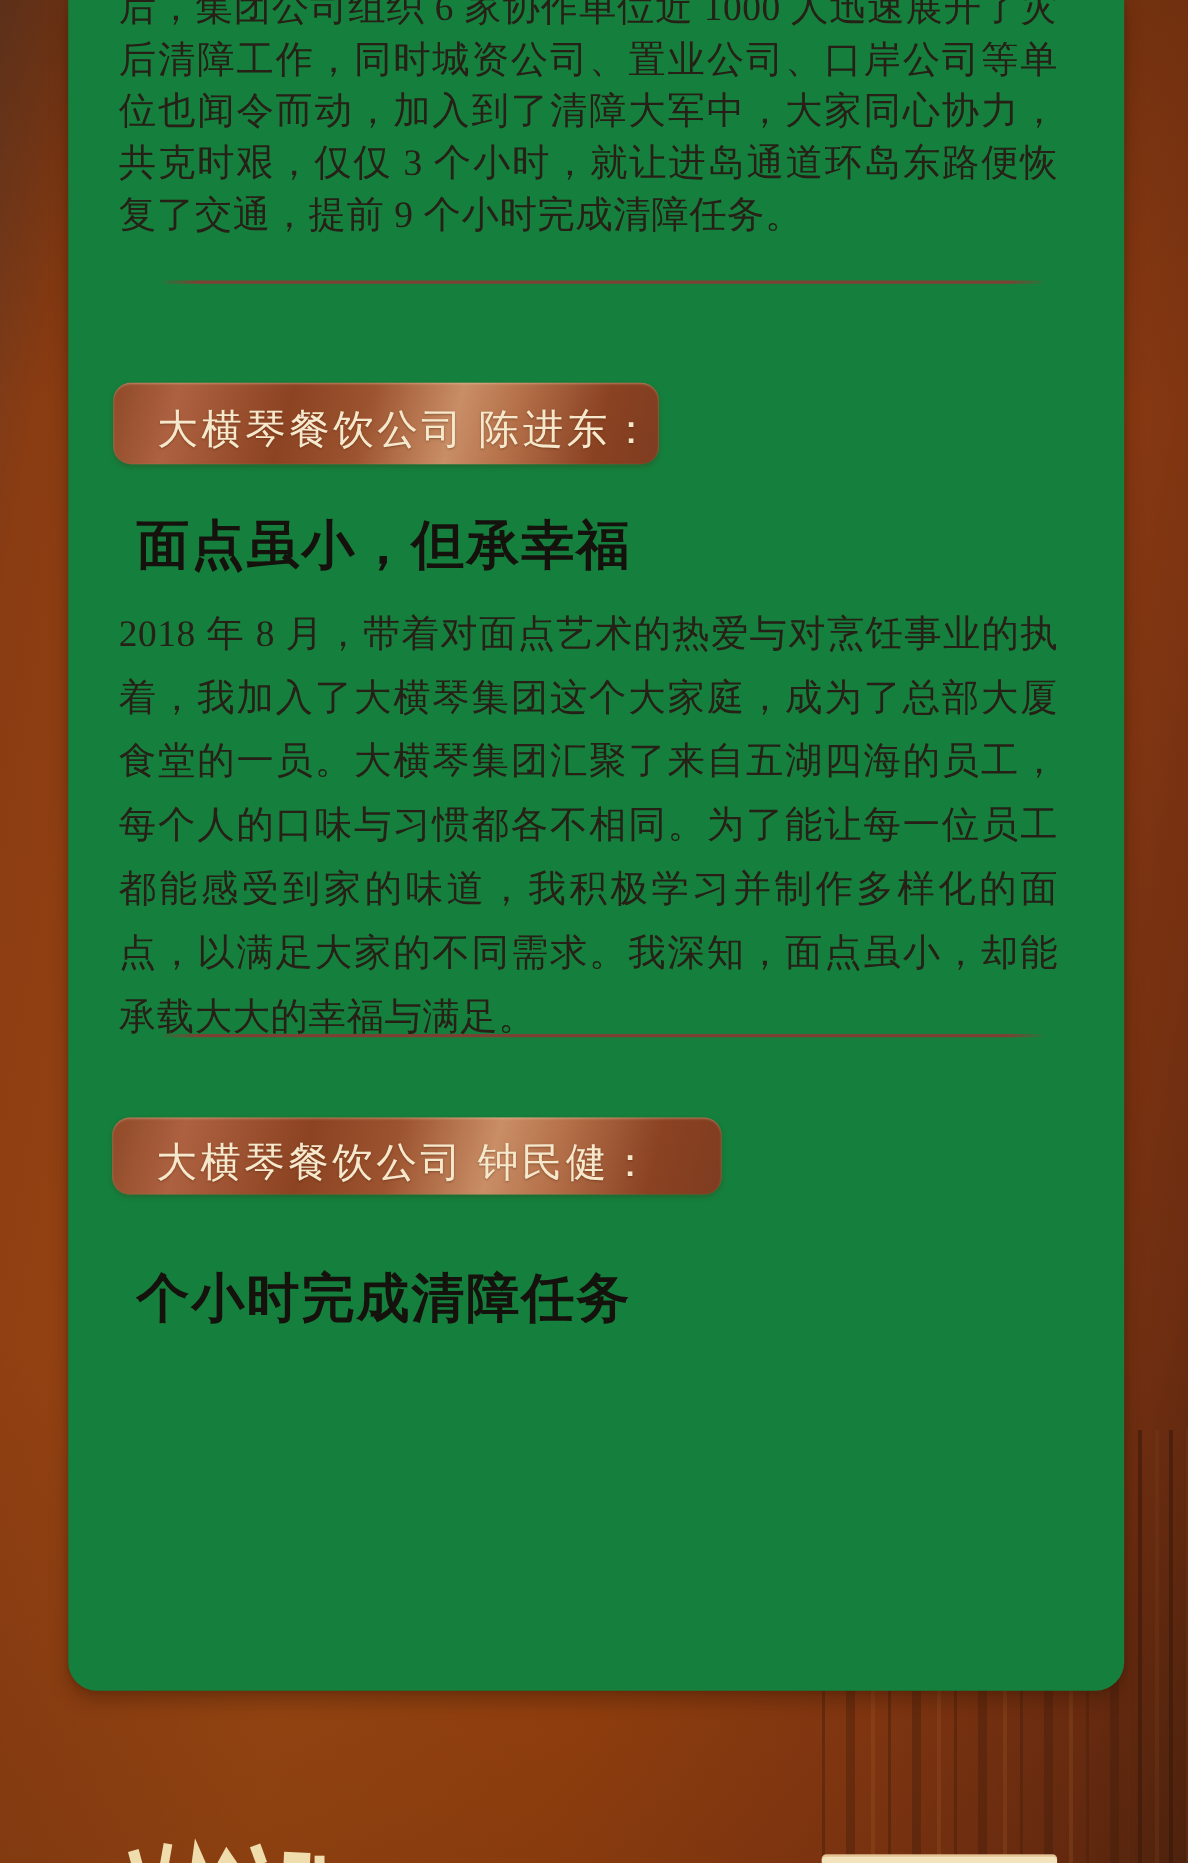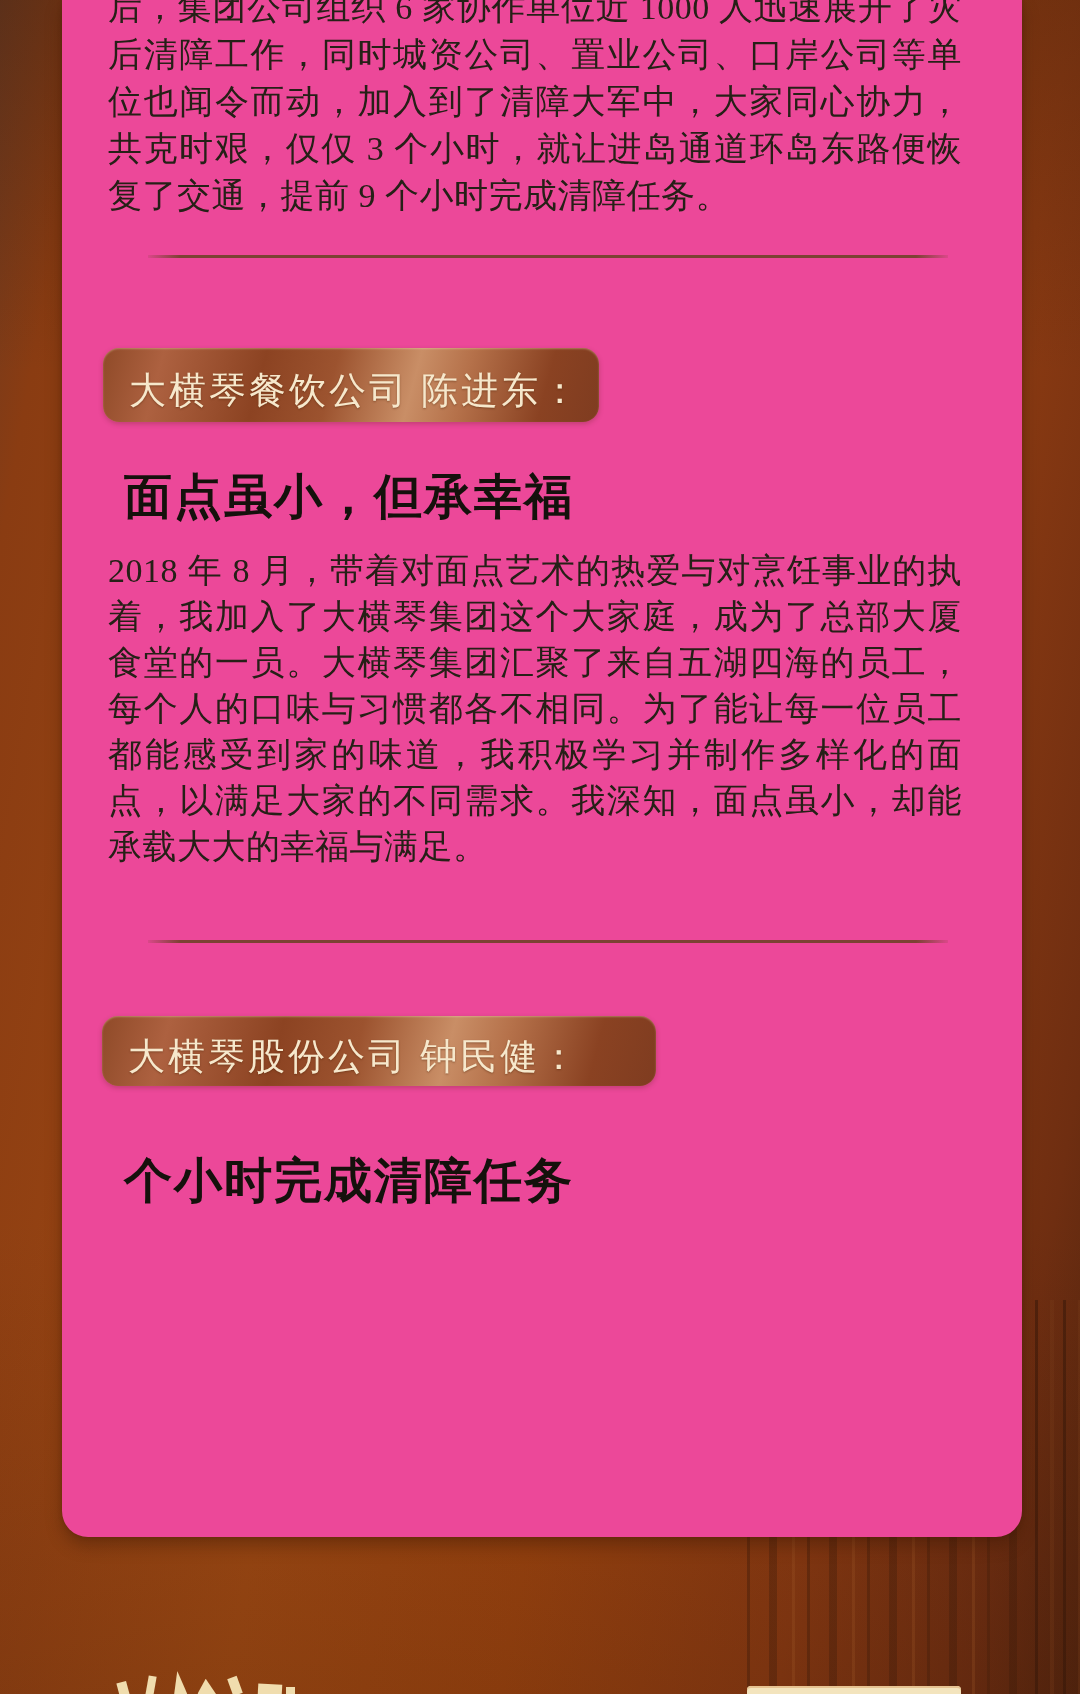--- a/index.html
+++ b/index.html
@@ -28,29 +28,29 @@
   .bg-streaks-right {
     position:absolute; left:1026px; top:1300px; width:54px; height:394px; z-index:1;
     background:repeating-linear-gradient(90deg,
       rgba(0,0,0,0) 0 9px, rgba(52,22,8,0.5) 9px 12px,
       rgba(0,0,0,0) 12px 24px, rgba(120,60,25,0.3) 24px 28px);
   }
 
   
   .card {
     position:absolute; left:62px; top:0; width:960px; height:1537px; z-index:2;
-    background:#ec4899;
+    background:#15803d;
     border-radius:0 0 26px 26px;
     box-shadow:0 9px 16px rgba(58,24,6,0.38), 0 0 4px rgba(58,24,6,0.25);
     overflow:hidden;
   }
 
   .para {
     position:absolute; left:46px; width:854px;
-    font-size:34px; line-height:46px; color:#262017;
+    font-size:34px; line-height:58px; color:#262017;
     text-align:justify; letter-spacing:0.5px;
   }
   .intro { top:-16px; line-height:47px; }
   .p1 { top:548px; }
   .p2 { top:1232px; }
 
   .divider {
     position:absolute; left:86px; width:800px; height:3px;
     background:linear-gradient(90deg, rgba(123,66,51,0.15) 0%, #7b4233 4%, #7b4233 96%, rgba(123,66,51,0.15) 100%);
   }
@@ -60,21 +60,21 @@
   .badge {
     position:absolute; height:74px; border-radius:16px;
     background:linear-gradient(105deg,
       #8f4a28 0%, #ad6140 12%, #8c4322 32%, #9c532f 46%,
       #c98e66 62%, #b5714a 72%, #8a4222 88%, #7f3c20 100%);
     box-shadow:inset 0 1px 2px rgba(255,230,200,0.35), 0 2px 5px rgba(70,30,10,0.25);
     display:flex; align-items:center;
   }
   .badge span {
     color:#f6e8cc; font-size:37px; letter-spacing:3px;
-    padding-left:26px; white-space:nowrap;
+    padding-left:40px; white-space:nowrap;
     text-shadow:0 1px 2px rgba(80,35,12,0.45);
     margin-top:12px;
   }
   .b1 { left:41px; top:348px; width:496px; }
   .b2 { left:40px; top:1016px; width:554px; height:70px; }
 
   .title {
     position:absolute; left:62px;
     font-size:48px; font-weight:700; color:#15110c;
     letter-spacing:2px; line-height:70px; white-space:nowrap;
@@ -115,21 +115,21 @@
 
     <div class="badge b1">
       <span>大横琴餐饮公司  陈进东：</span>
     </div>
     <h2 class="title t1">面点虽小，但承幸福</h2>
     <p class="para p1">2018 年 8 月，带着对面点艺术的热爱与对烹饪事业的执着，我加入了大横琴集团这个大家庭，成为了总部大厦食堂的一员。大横琴集团汇聚了来自五湖四海的员工，每个人的口味与习惯都各不相同。为了能让每一位员工都能感受到家的味道，我积极学习并制作多样化的面点，以满足大家的不同需求。我深知，面点虽小，却能承载大大的幸福与满足。</p>
 
     <div class="divider d2"></div>
 
     <div class="badge b2">
-      <span>大横琴股份公司  钟民健：</span>
+      <span>大横琴餐饮公司  钟民健：</span>
     </div>
     <h2 class="title t2">个小时完成清障任务</h2>
   </div>
 
   <div class="foot-glyphs">
     <i></i>
       <i></i>
       <i></i>
       <i></i>
       <i></i>

